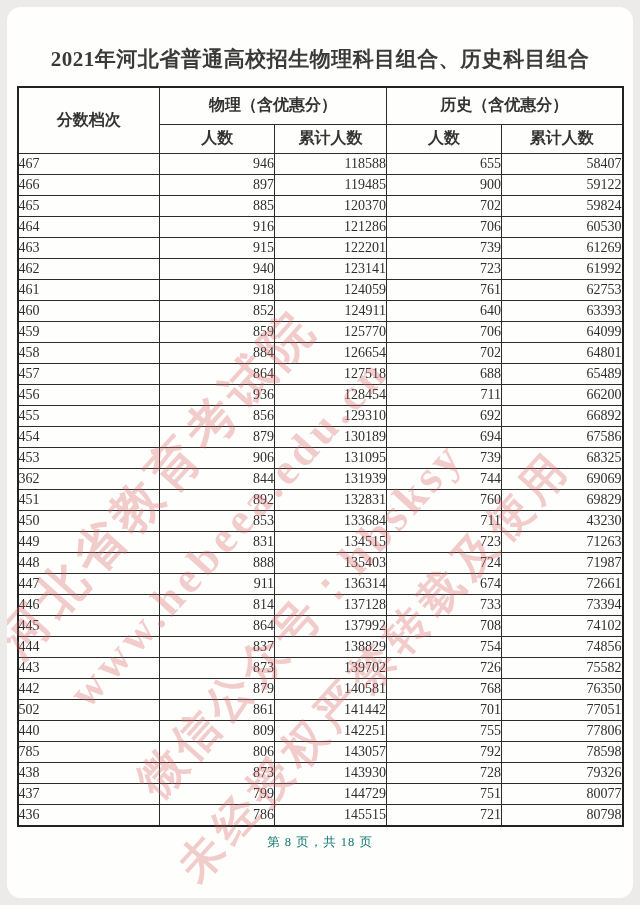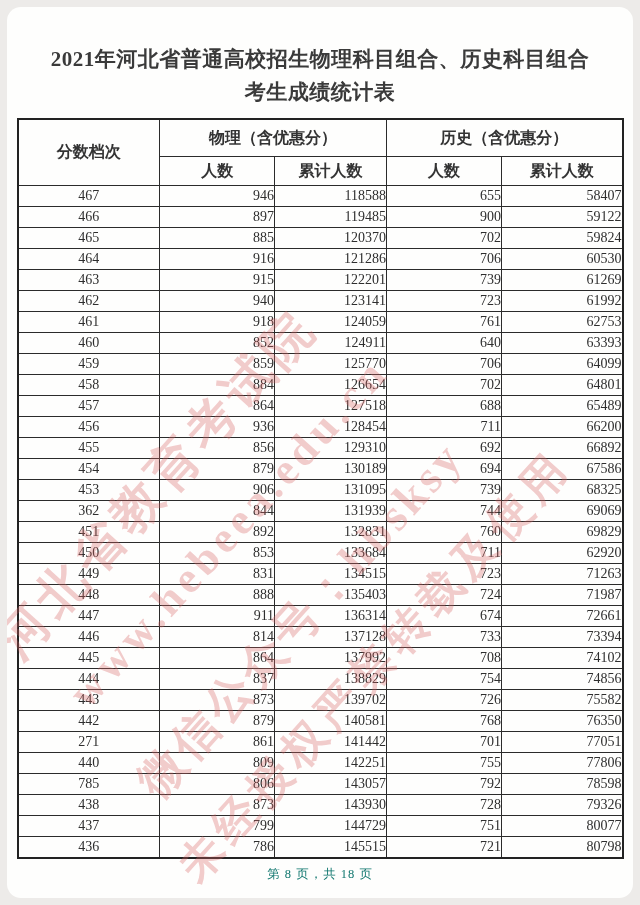--- a/index.html
+++ b/index.html
@@ -53,21 +53,21 @@
     text-align: center;
     color: #333;
   }
   tr.group-row th { height: 36px; }
   tr.sub-row th { height: 28px; }
   table.score-table td {
     height: 20px;
     line-height: 20px;
     font-size: 14px;
   }
-  td.c-center { text-align: center; }
+  td.c-center { }
   td.c-right  { text-align: right; padding-right: 7px; }
   
   .page-footer {
     margin-top: 7px;
     text-align: center;
     font-size: 12.5px;
     color: #0f766e;
     letter-spacing: 1px;
     position: relative;
     z-index: 2;
@@ -94,21 +94,20 @@
   .wm3 { left: 140px; top: 752px; font-size: 46px; letter-spacing: 4px; }
   .wm4 { left: 180px; top: 838px; font-size: 44px; letter-spacing: 7px; }
 </style>
 </head>
 <body>
 
 <div class="page">
 
   <div class="doc-title">
     <span>2021年河北省普通高校招生物理科目组合、历史科目组合</span><br>
-    <span>考生成绩统计表</span>
   </div>
 
   <table class="score-table">
     <colgroup>
       <col class="c1">
         <col class="c2">
         <col class="c3">
         <col class="c4">
         <col class="c5">
     </colgroup>
@@ -243,21 +242,21 @@
           <td class="c-right">892</td>
           <td class="c-right">132831</td>
           <td class="c-right">760</td>
           <td class="c-right">69829</td>
         </tr>
         <tr>
           <td class="c-center">450</td>
           <td class="c-right">853</td>
           <td class="c-right">133684</td>
           <td class="c-right">711</td>
-          <td class="c-right">62920</td>
+          <td class="c-right">43230</td>
         </tr>
         <tr>
           <td class="c-center">449</td>
           <td class="c-right">831</td>
           <td class="c-right">134515</td>
           <td class="c-right">723</td>
           <td class="c-right">71263</td>
         </tr>
         <tr>
           <td class="c-center">448</td>
@@ -302,21 +301,21 @@
           <td class="c-right">75582</td>
         </tr>
         <tr>
           <td class="c-center">442</td>
           <td class="c-right">879</td>
           <td class="c-right">140581</td>
           <td class="c-right">768</td>
           <td class="c-right">76350</td>
         </tr>
         <tr>
-          <td class="c-center">271</td>
+          <td class="c-center">502</td>
           <td class="c-right">861</td>
           <td class="c-right">141442</td>
           <td class="c-right">701</td>
           <td class="c-right">77051</td>
         </tr>
         <tr>
           <td class="c-center">440</td>
           <td class="c-right">809</td>
           <td class="c-right">142251</td>
           <td class="c-right">755</td>

